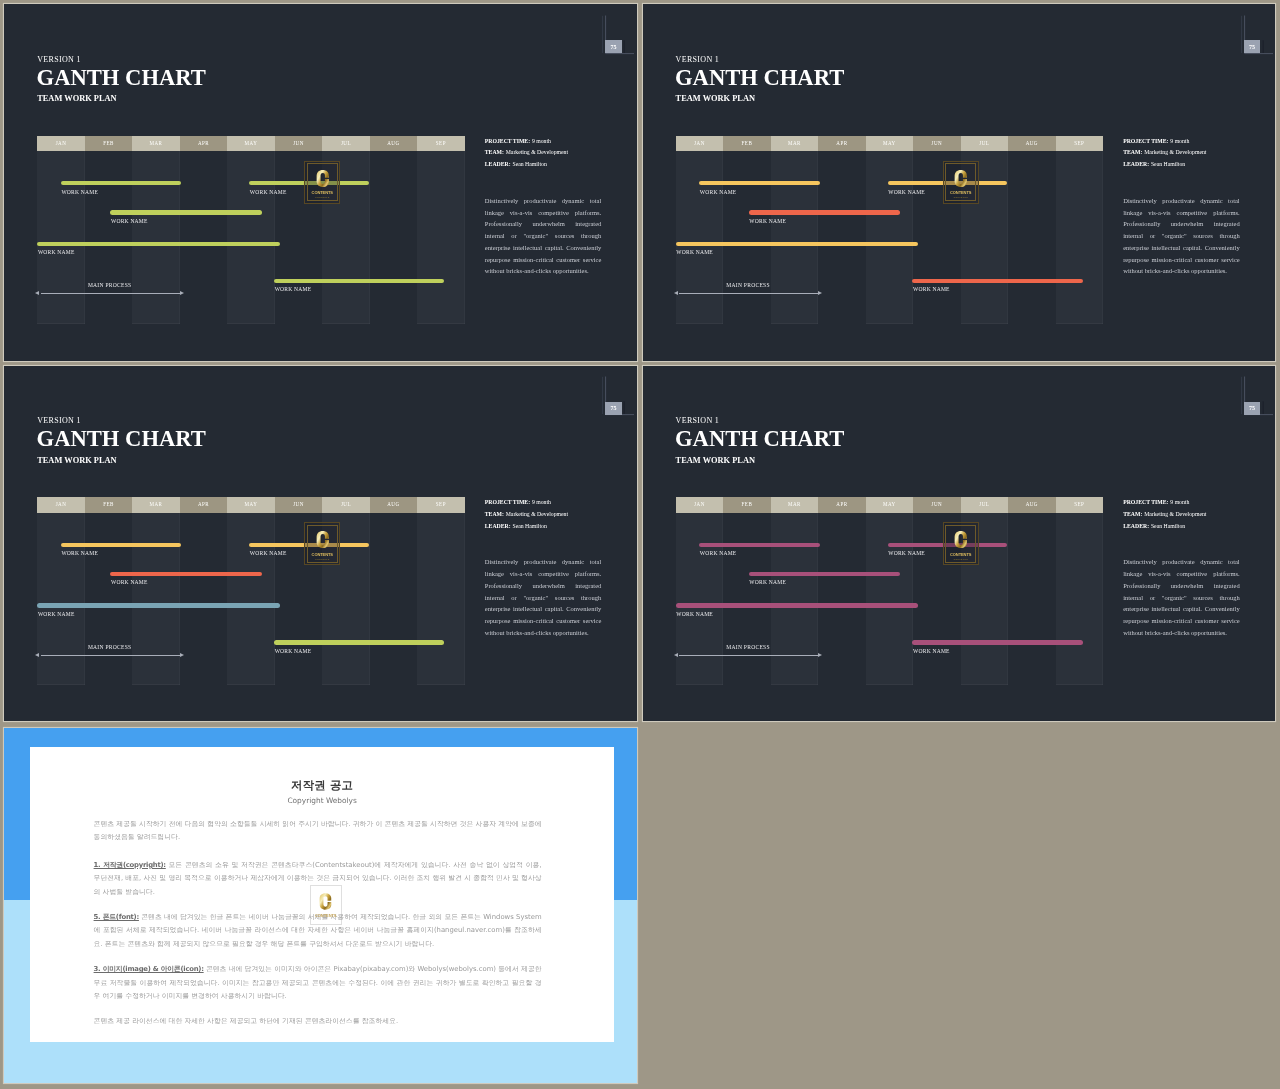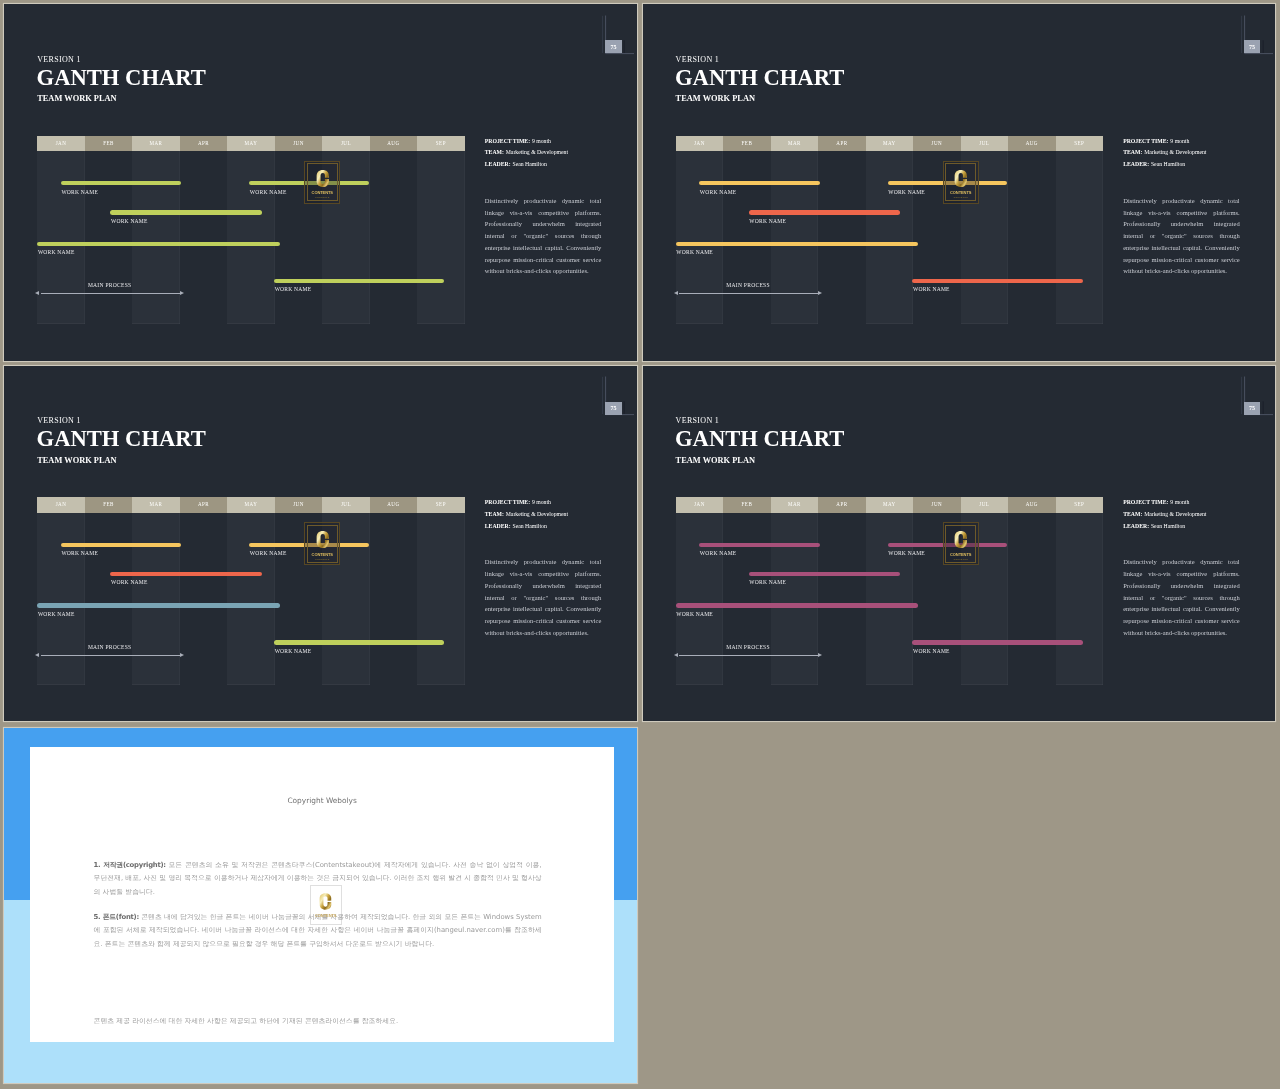--- a/index.html
+++ b/index.html
@@ -34,21 +34,21 @@
   .pgmark{position:absolute;}
 
   
   .cslide{position:absolute;overflow:hidden;box-sizing:border-box;box-shadow:0 0 0 1.1px #cfcabd;}
   .cpaper{position:absolute;background:#ffffff;}
   .ctitle{position:absolute;width:100%;text-align:center;color:#3a3a3a;font-weight:700;
           font-family:"DejaVu Sans",sans-serif;}
   .csubtitle{position:absolute;width:100%;text-align:center;color:#6f6f6f;
           font-family:"DejaVu Sans",sans-serif;}
   .cpara{position:absolute;color:#9a9a9a;font-family:"DejaVu Sans",sans-serif;text-align:justify;}
-  .cpara b{color:#6b6b6b;letter-spacing:-0.25px;}
+  .cpara b{color:#6b6b6b;letter-spacing:-0.25px;text-decoration:underline;}
 </style>
 </head>
 <body style="background: rgb(158, 151, 135);">
 
 <div class="sheet" id="sheet">
     <div class="slide" style="left: 4.2px; top: 4.2px; width: 632.8px; height: 356.6px; background: rgb(36, 42, 51);">
       <div class="pgmark" style="left: 596px; top: 3.8px; width: 34px; height: 48px;"><svg width="34" height="48" viewBox="0 0 34 48">
     <path d="M5.6 7.5 V45.6 H34" fill="none" stroke="#4a5162" stroke-width="1.0"></path>
     <path d="M2.6 7.8 V45.0" fill="none" stroke="#353c4b" stroke-width="0.9"></path>
     <path d="M24.2 32.2 V45.1" fill="none" stroke="#1d222c" stroke-width="1.3"></path>
@@ -399,23 +399,26 @@
       <div class="info" style="left: 480.6px; top: 133.5px; width: 136px;">
         <div class="infoline" style="font: 5.75px &quot;Liberation Serif&quot;, serif; margin-bottom: 5.8px;"><b>PROJECT TIME:</b><span style="margin-left: 1.8px;">9 month</span></div>
         <div class="infoline" style="font: 5.75px &quot;Liberation Serif&quot;, serif; margin-bottom: 5.8px;"><b>TEAM:</b><span style="margin-left: 1.8px;">Marketing &amp; Development</span></div>
         <div class="infoline" style="font: 5.75px &quot;Liberation Serif&quot;, serif; margin-bottom: 5.8px;"><b>LEADER:</b><span style="margin-left: 1.8px;">Sean Hamilton</span></div>
       </div>
       <div class="para" style="left: 480.6px; top: 190.8px; width: 116.5px; font: 6.5px / 11.72px &quot;Liberation Serif&quot;, serif;">Distinctively productivate dynamic total linkage vis-a-vis competitive platforms. Professionally underwhelm integrated internal or "organic" sources through enterprise intellectual capital. Conveniently repurpose mission-critical customer service without bricks-and-clicks opportunities.</div>
     </div>
     <div class="cslide" style="left: 4.2px; top: 728.2px; width: 632.8px; height: 354.8px; background: rgb(173, 224, 250);">
       <div style="position: absolute; left: 0px; top: 0px; width: 100%; height: 171.5px; background: rgb(69, 160, 240);"></div>
       <div class="cpaper" style="left: 25.8px; top: 19.2px; width: 584.3px; height: 294.7px;">
+        <div class="ctitle" style="top: 31px; font: 700 11.4px &quot;DejaVu Sans&quot;, sans-serif; letter-spacing: 0.2px;">저작권 공고</div>
         <div class="csubtitle" style="top: 48.8px; font: 7.4px &quot;DejaVu Sans&quot;, sans-serif;">Copyright Webolys</div>
+        <div class="cpara" style="left: 63.6px; top: 70.3px; width: 448px; font: 6.85px / 13.5px &quot;DejaVu Sans&quot;, sans-serif;">콘텐츠 제공을 시작하기 전에 다음의 협약의 소항들을 시세히 읽어 주시기 바랍니다. 귀하가 이 콘텐츠 제공을 시작하면 것은 사용자 계약에 보증에 동의하셨음을 알려드립니다.</div>
         <div class="cpara" style="left: 63.6px; top: 111.4px; width: 448px; font: 6.85px / 13.5px &quot;DejaVu Sans&quot;, sans-serif;"><b>1. 저작권(copyright):</b><span> 모든 콘텐츠의 소유 및 저작권은 콘텐츠타쿠스(Contentstakeout)에 제작자에게 있습니다. 사전 승낙 없이 상업적 이용, 무단전재, 배포, 사진 및 영리 목적으로 이용하거나 제삼자에게 이용하는 것은 금지되어 있습니다. 이러한 조치 행위 발견 시 종합적 민사 및 형사상의 사법을 받습니다.</span></div>
         <div class="cpara" style="left: 63.6px; top: 163.6px; width: 448px; font: 6.85px / 13.5px &quot;DejaVu Sans&quot;, sans-serif;"><b>5. 폰트(font):</b><span> 콘텐츠 내에 담겨있는 한글 폰트는 네이버 나눔글꼴의 서체를 사용하여 제작되었습니다. 한글 외의 모든 폰트는 Windows System에 포함된 서체로 제작되었습니다. 네이버 나눔글꼴 라이선스에 대한 자세한 사항은 네이버 나눔글꼴 홈페이지(hangeul.naver.com)를 참조하세요. 폰트는 콘텐츠와 함께 제공되지 않으므로 필요할 경우 해당 폰트를 구입하셔서 다운로드 받으시기 바랍니다.</span></div>
+        <div class="cpara" style="left: 63.6px; top: 216.1px; width: 448px; font: 6.85px / 13.5px &quot;DejaVu Sans&quot;, sans-serif;"><b>3. 이미지(image) &amp; 아이콘(icon):</b><span> 콘텐츠 내에 담겨있는 이미지와 아이콘은 Pixabay(pixabay.com)와 Webolys(webolys.com) 등에서 제공한 무료 저작물을 이용하여 제작되었습니다. 이미지는 참고용만 제공되고 콘텐츠에는 수정된다. 이에 관한 권리는 귀하가 별도로 확인하고 필요할 경우 여기를 수정하거나 이미지를 변경하여 사용하시기 바랍니다.</span></div>
         <div class="cpara" style="left: 63.6px; top: 267.5px; width: 448px; font: 6.85px / 13.5px &quot;DejaVu Sans&quot;, sans-serif;">콘텐츠 제공 라이선스에 대한 자세한 사항은 제공되고 하단에 기재된 콘텐츠라이선스를 참조하세요.</div>
         <div style="position: absolute; left: 279.6px; top: 137.9px; width: 32.3px; height: 39.3px; display: flex; flex-direction: column; align-items: center; justify-content: flex-start; padding-top: 4.7px; box-sizing: border-box; border: 0.7px solid rgba(150, 150, 150, 0.3);">
           <div>
             <svg viewBox="0 0 64 86" width="12.7" height="20.8" style="display:block">
     <defs>
       <linearGradient id="cg5" x1="0" y1="0" x2="1" y2="0.85">
         <stop offset="0%" stop-color="#8c6f23"></stop>
         <stop offset="14%" stop-color="#e9d487"></stop>
         <stop offset="32%" stop-color="#f6eebb"></stop>
         <stop offset="52%" stop-color="#c9a33f"></stop>

